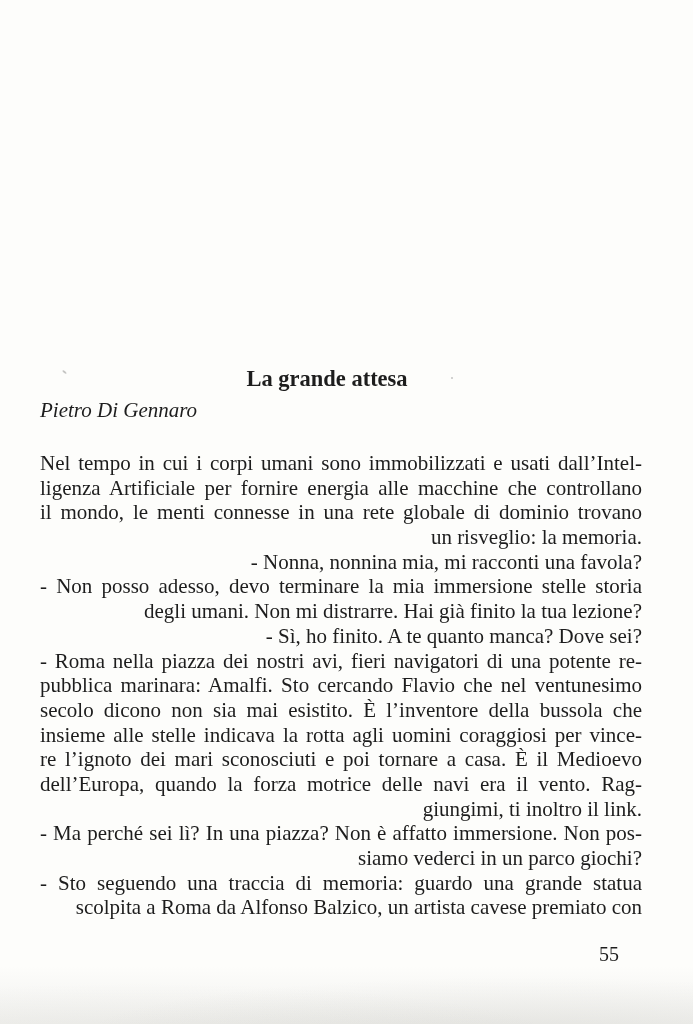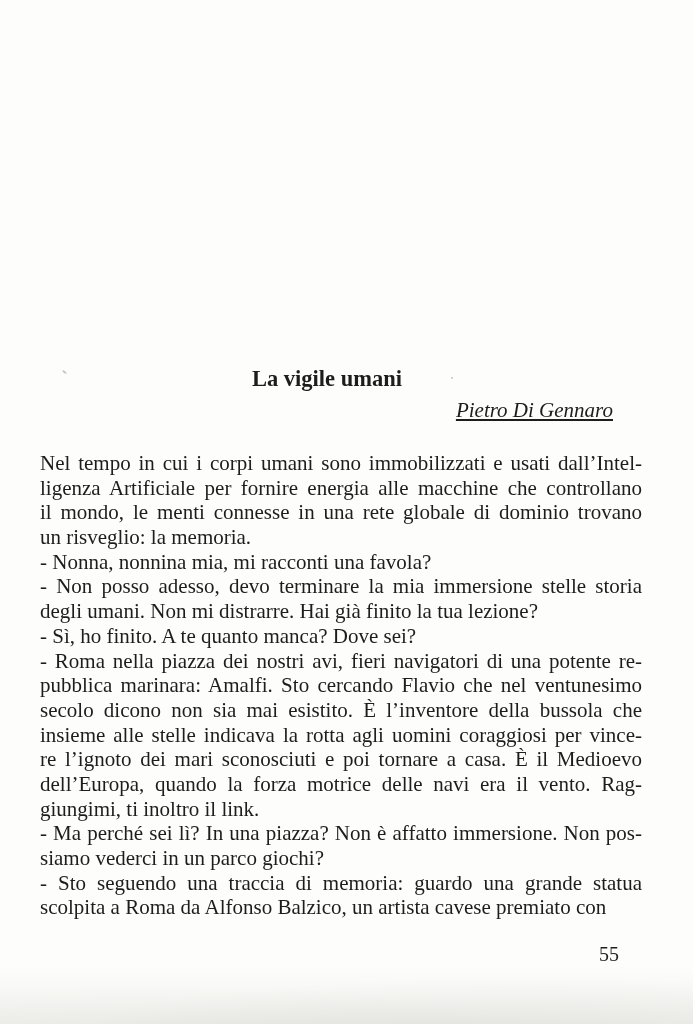--- a/index.html
+++ b/index.html
@@ -35,45 +35,44 @@
   .speck.s3 { left: 168px; top: 610px; width:2px; height:2px; opacity:.5; }
 
   .title {
     position: absolute; left: 40px; width: 602px; top: 351px;
     font-size: 22.5px; font-weight: bold; text-align: center;
     transform: translateX(-14px);
     white-space: nowrap;
   }
   .author {
     position: absolute; left: 40px; width: 602px; top: 398px;
-    font-size: 21px; font-style: italic; text-align: right;
+    font-size: 21px; font-style: italic; text-align: left;
     padding-right: 29px; box-sizing: border-box;
     white-space: nowrap;
-    text-decoration: underline;
   }
   .body-text {
     position: absolute; left: 40px; width: 602px; top: 451px;
     font-size: 21px; line-height: 24.68px;
   }
-  .line { text-align: left; }
+  .line { text-align: right; }
   .line.j { text-align: justify; text-align-last: justify; }
   .pagenum {
     position: absolute; left: 599px; top: 943px;
     font-size: 20px;
   }
 </style>
 </head>
 <body>
 
 <div class="page">
   <div class="speck s1"></div>
   <div class="speck s2"></div>
   <div class="speck s3"></div>
 
-  <h1 class="title">La vigile umani</h1>
+  <h1 class="title">La grande attesa</h1>
 
   <div class="author">Pietro Di Gennaro</div>
 
   <div class="body-text">
       <div class="line j">Nel tempo in cui i corpi umani sono immobilizzati e usati dall’Intel-</div>
       <div class="line j">ligenza Artificiale per fornire energia alle macchine che controllano</div>
       <div class="line j">il mondo, le menti connesse in una rete globale di dominio trovano</div>
       <div class="line">un risveglio: la memoria.</div>
       <div class="line">- Nonna, nonnina mia, mi racconti una favola?</div>
       <div class="line j">- Non posso adesso, devo terminare la mia immersione stelle storia</div>

